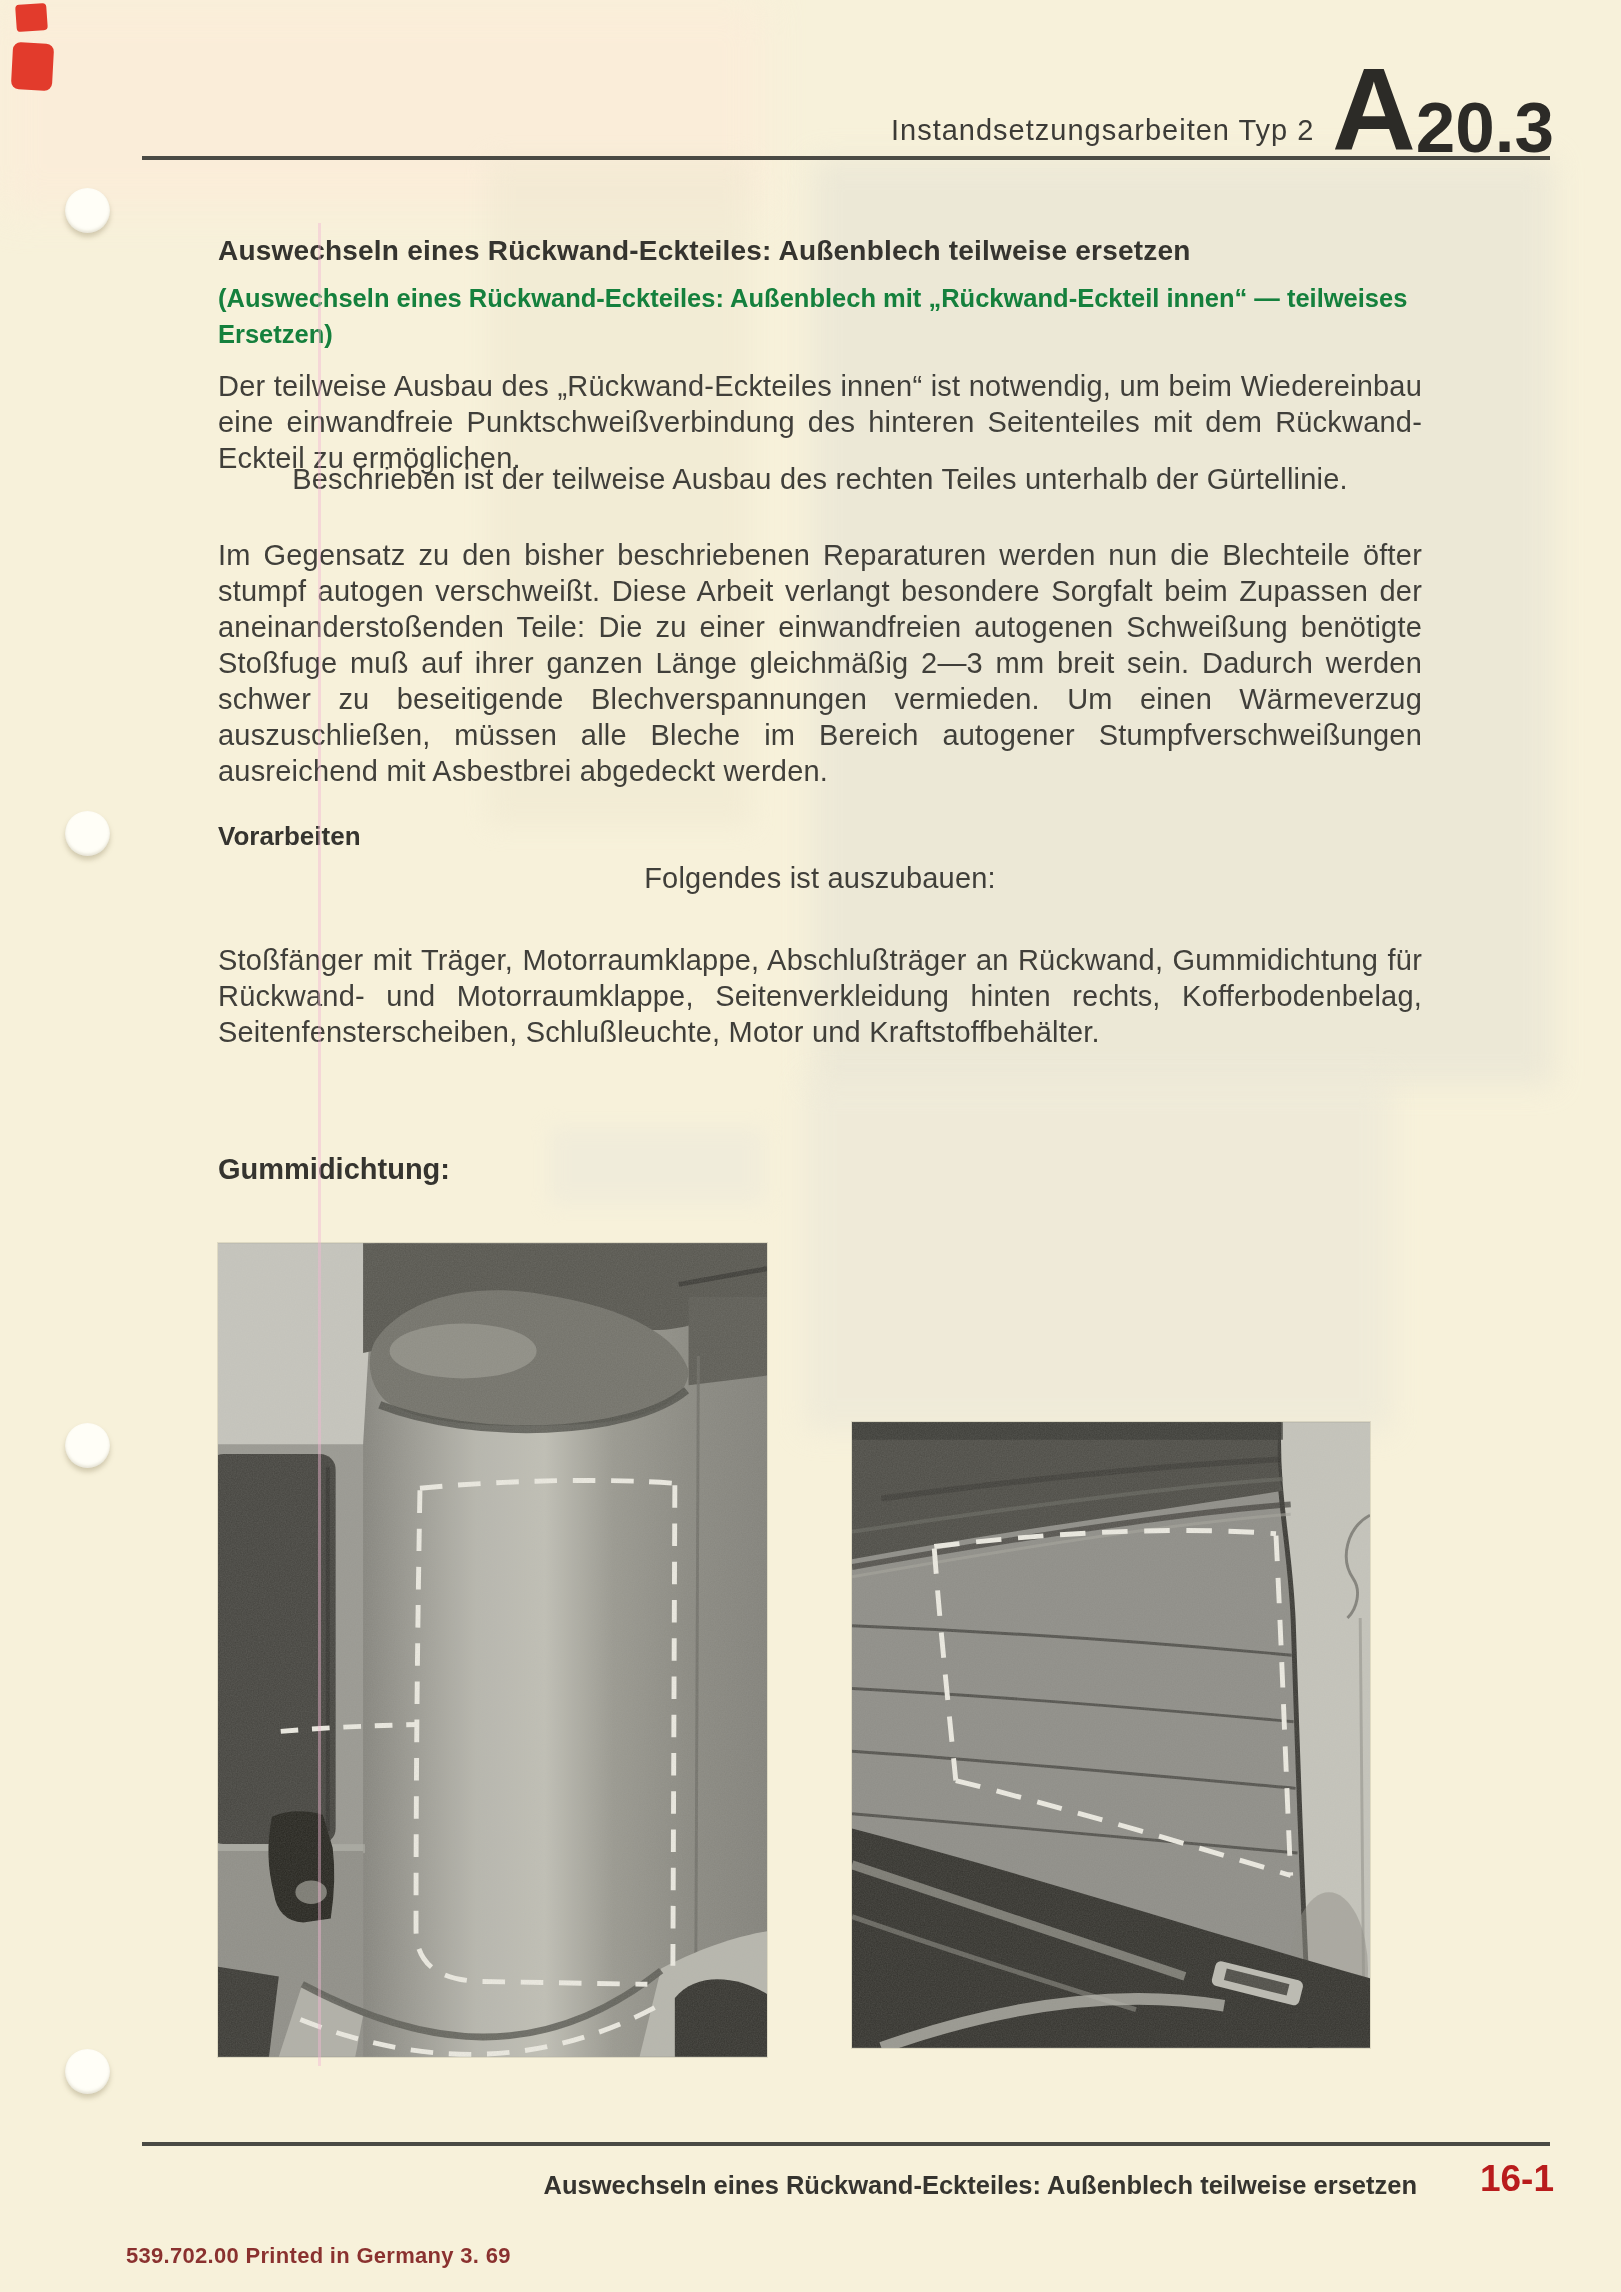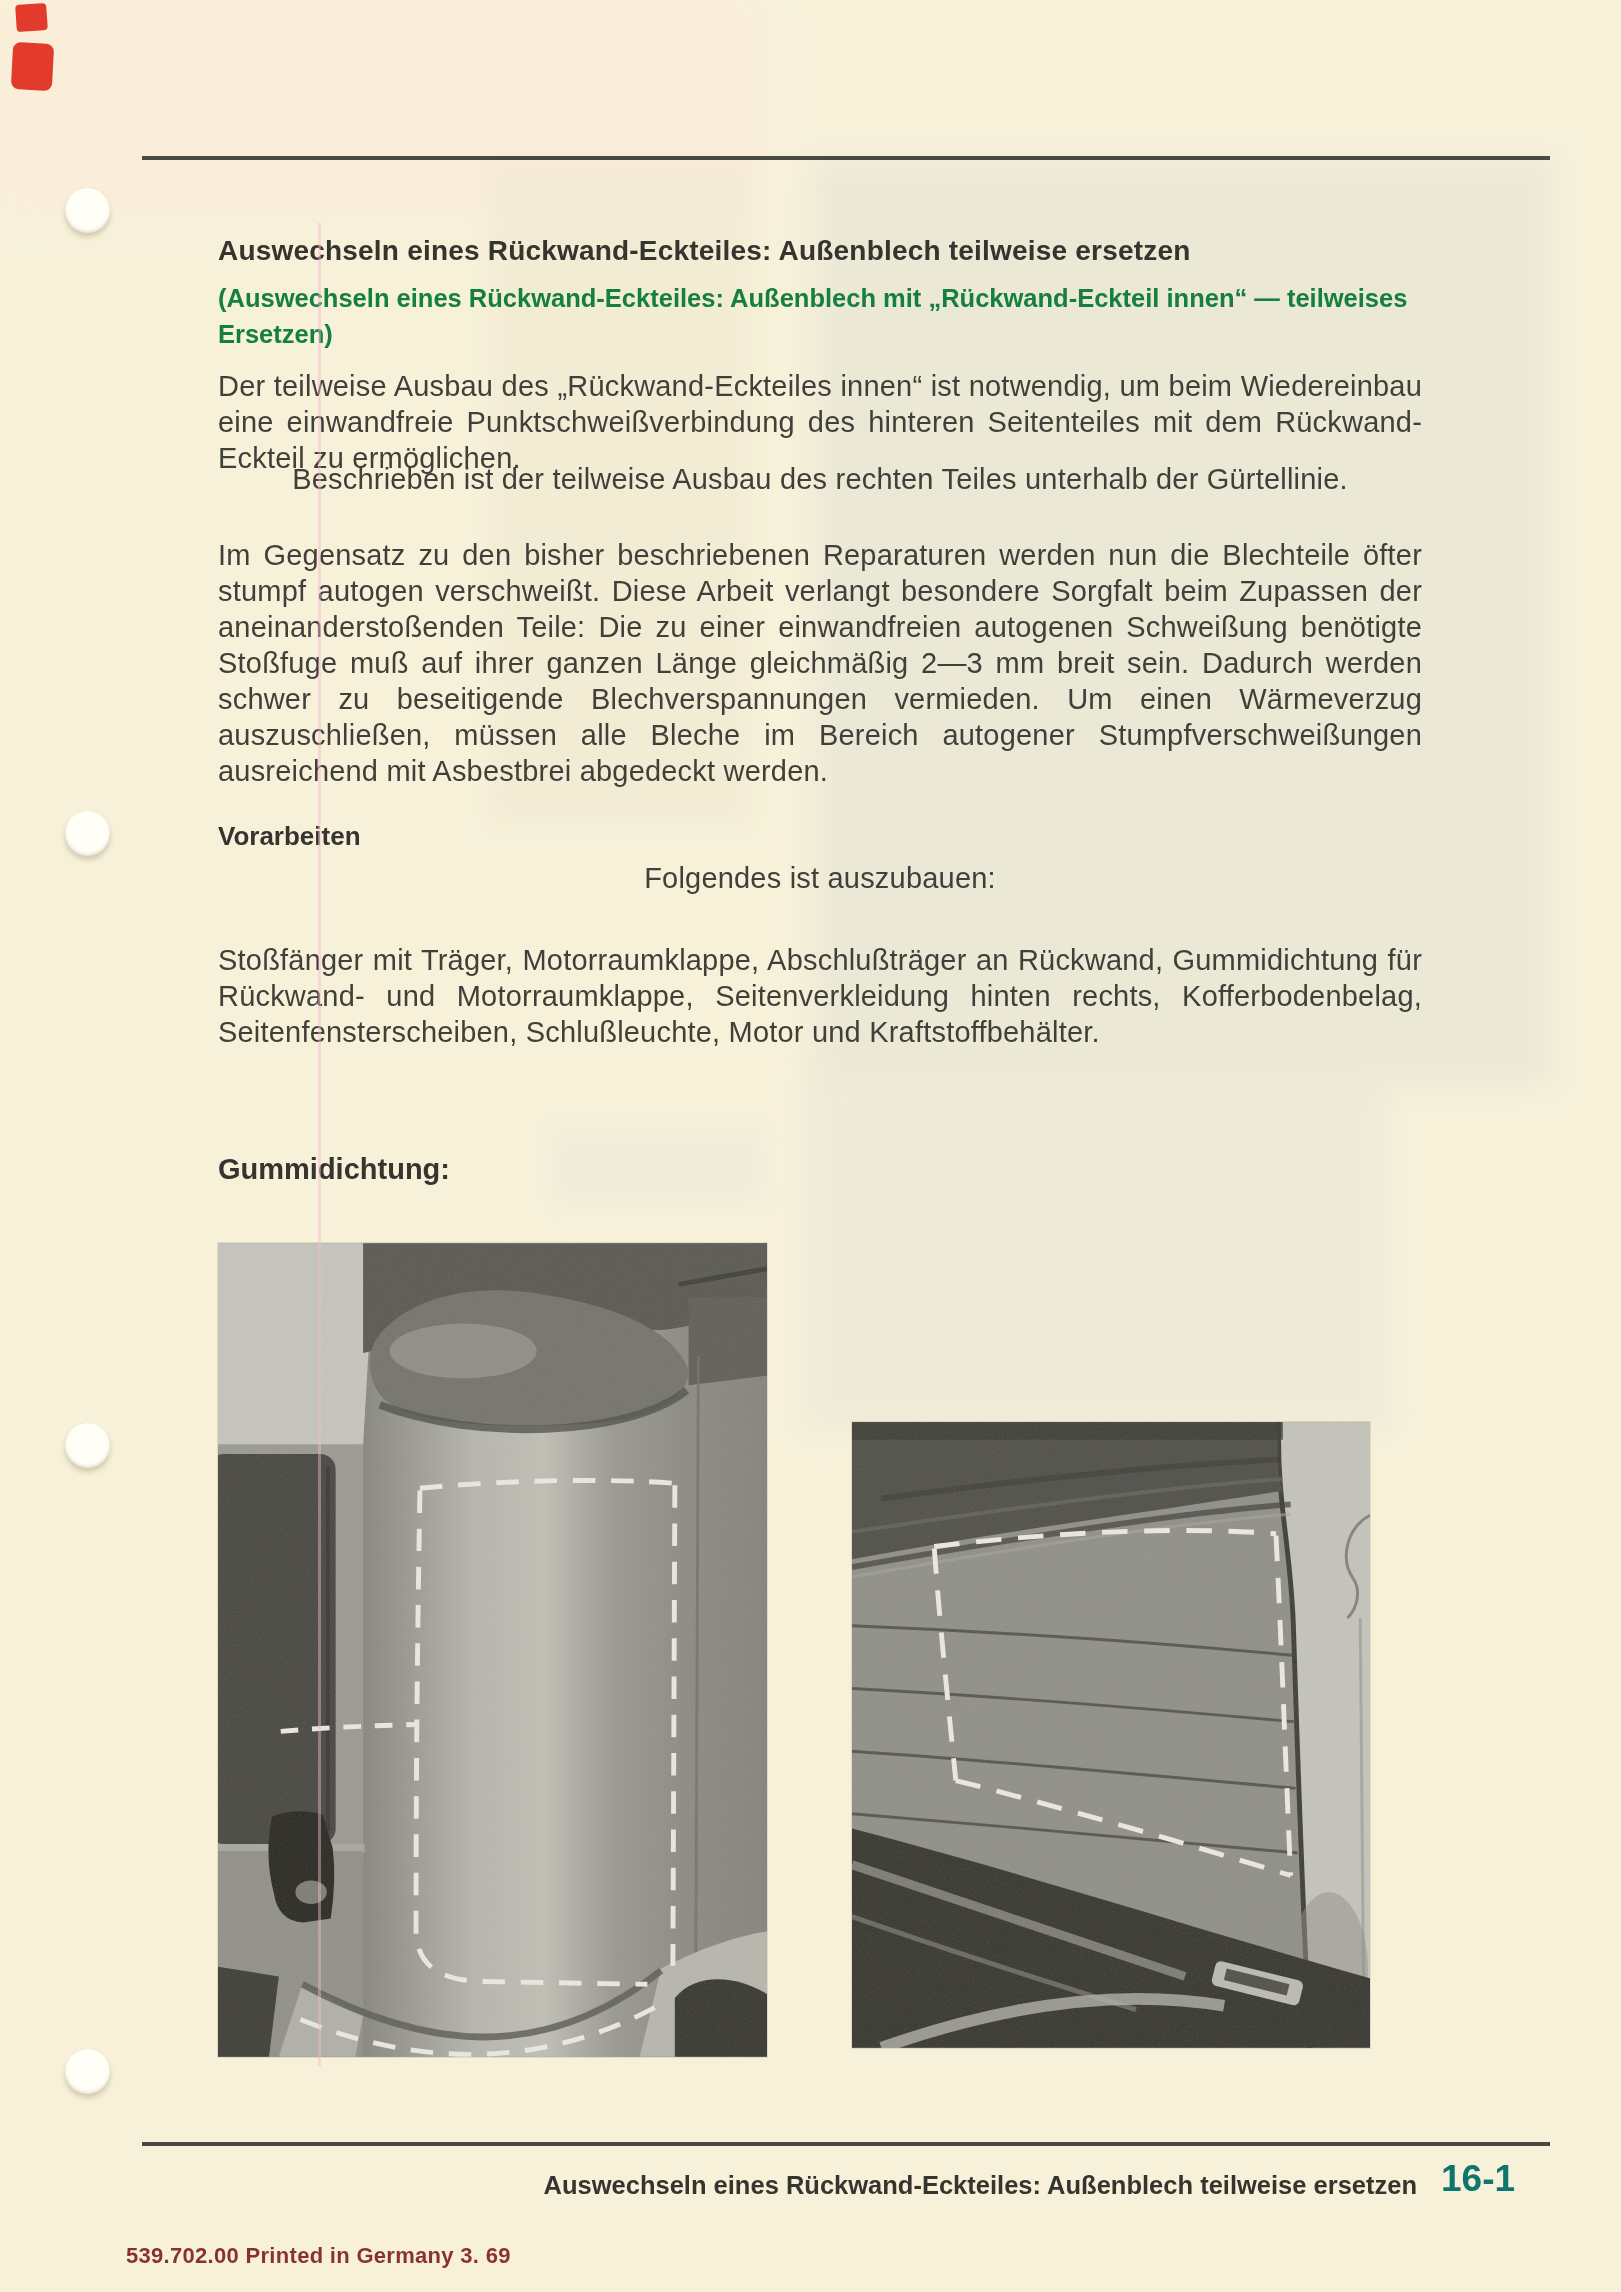--- a/index.html
+++ b/index.html
@@ -26,22 +26,22 @@
   .t-sub{position:absolute;left:218px;top:280px;width:1204px;
     font-size:25.5px;font-weight:bold;color:#15803d;line-height:36px;}
   .body-p{position:absolute;left:218px;width:1204px;font-size:29px;
     line-height:36px;text-align:justify;letter-spacing:0.2px;}
   .body-p.noj{text-align:center;}
   .h2{position:absolute;left:218px;font-size:26px;font-weight:bold;color:#35342f;}
   .fig{position:absolute;box-shadow:0 0 0 1px rgba(90,85,70,.15);}
   .fig svg{display:block;}
   .foot-caption{position:absolute;left:218px;top:2171px;width:1199px;
     text-align:right;font-size:25.5px;font-weight:bold;color:#35342f;}
-  .foot-page{position:absolute;left:1441px;top:2158px;width:113px;
-    font-size:37px;font-weight:bold;color:#0f766e;}
+  .foot-page{position:absolute;left:1441px;top:2158px;width:113px;text-align:right;
+    font-size:37px;font-weight:bold;color:#b91c1c;}
   .foot-imprint{position:absolute;left:126px;top:2243px;font-size:22px;
     font-weight:bold;color:#7f1d1d;opacity:.9;letter-spacing:0.3px;}
 </style>
 </head>
 <body>
 
 <div class="page">
 
   <div class="wash" style="left:0;top:0;width:765px;height:211px;background:#fcecd9;opacity:.75;filter:blur(19.6px);"></div>
   <div class="wash" style="left:812px;top:159px;width:742px;height:926px;background:#e7e4d5;opacity:.65;filter:blur(13.7px);"></div>
@@ -50,20 +50,27 @@
   <div class="wash" style="left:549px;top:1127px;width:216px;height:78px;background:#ebe8da;opacity:.5;filter:blur(9.8px);"></div>
 
   <div class="regmark" style="left:15.7px;top:3.9px;width:31px;height:27.4px;transform:rotate(-4deg);"></div>
   <div class="regmark" style="left:11.8px;top:43px;width:41px;height:47px;border-radius:7.8px;transform:rotate(3deg);"></div>
 
   <div class="hole" style="top:188px;"></div>
   <div class="hole" style="top:811px;"></div>
   <div class="hole" style="top:1423px;"></div>
   <div class="hole" style="top:2049px;"></div>
 
+  <div class="hdr">
+    <span class="hdr-label">Instandsetzungsarbeiten Typ 2</span>
+    <span class="hdr-code">
+      <span class="letter">A</span>
+      <span class="number">20.3</span>
+    </span>
+  </div>
   <div class="hrule" style="top:156px;"></div>
 
   <div class="t-title">Auswechseln eines Rückwand-Eckteiles: Außenblech teilweise ersetzen</div>
   <div class="t-sub">(Auswechseln eines Rückwand-Eckteiles: Außenblech mit „Rückwand-Eckteil innen“ — teilweises Ersetzen)</div>
 
   <div class="body-p" style="top:368px;">Der teilweise Ausbau des „Rückwand-Eckteiles innen“ ist notwendig, um beim Wiedereinbau eine einwandfreie Punktschweißverbindung des hinteren Seitenteiles mit dem Rückwand-Eckteil zu ermöglichen.</div>
   <div class="body-p noj" style="top:461px;">Beschrieben ist der teilweise Ausbau des rechten Teiles unterhalb der Gürtellinie.</div>
   <div class="body-p" style="top:537px;">Im Gegensatz zu den bisher beschriebenen Reparaturen werden nun die Blechteile öfter stumpf autogen verschweißt. Diese Arbeit verlangt besondere Sorgfalt beim Zupassen der aneinanderstoßenden Teile: Die zu einer einwandfreien autogenen Schweißung benötigte Stoßfuge muß auf ihrer ganzen Länge gleichmäßig 2—3 mm breit sein. Dadurch werden schwer zu beseitigende Blechverspannungen vermieden. Um einen Wärmeverzug auszuschließen, müssen alle Bleche im Bereich autogener Stumpfverschweißungen ausreichend mit Asbestbrei abgedeckt werden.</div>
 
   <div class="h2" style="top:821px;">Vorarbeiten</div>

